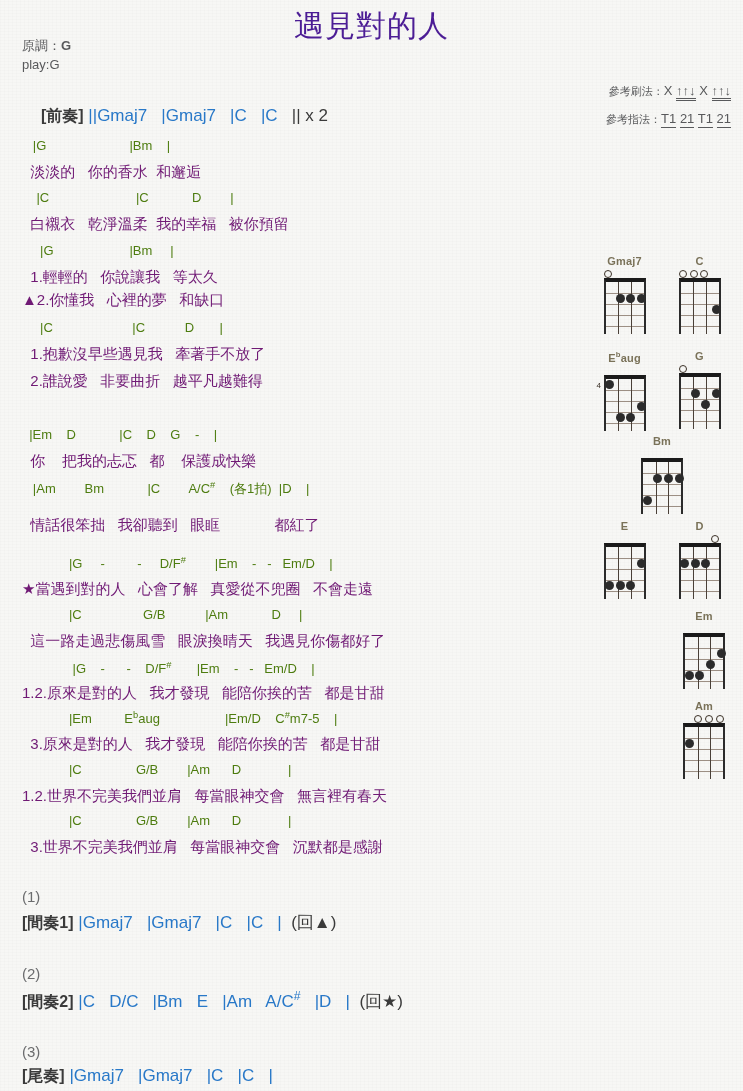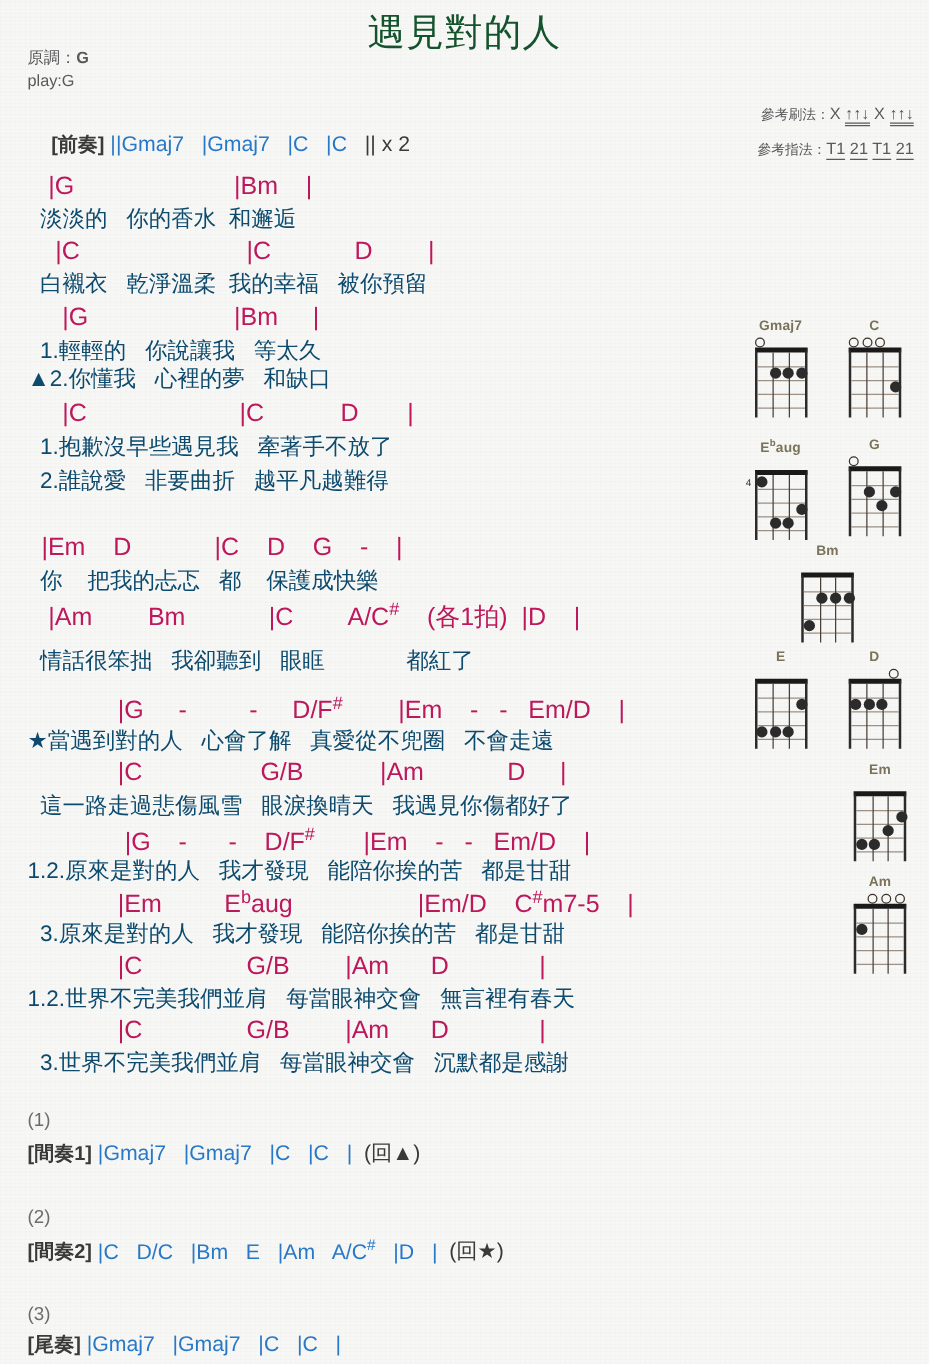--- a/index.html
+++ b/index.html
@@ -28,21 +28,21 @@
   .page { position: relative; z-index: 2; width: 743px; height: 1091px; }
 
   
   .title {
     position: absolute;
     top: 6px;
     left: 0;
     width: 743px;
     text-align: center;
     font-size: 30px;
-    color: #14532d;
+    color: #4c1d95;
     letter-spacing: 1px;
     font-weight: 400;
   }
   .meta-left {
     position: absolute;
     left: 22px;
     top: 36px;
     font-size: 13px;
     line-height: 19px;
     color: #58595b;
@@ -84,22 +84,22 @@
   }
   .sec { color: #3a3a3a; font-weight: bold; font-size: 16px; }
   .chord { color: #2878c8; }
   .plain { color: #3a3a3a; }
   .line {
     position: absolute;
     left: 22px;
     white-space: pre;
     font-size: 17px;
   }
-  .line.chords { color: #be185d; font-size: 20px; }
-  .line.lyrics { color: #0c4a6e; font-size: 18px; text-align: right; }
+  .line.chords { color: #4d7c0f; font-size: 13px; }
+  .line.lyrics { color: #701a75; font-size: 15px; text-align: right; }
   .line.small  { font-size: 15px; }
   .sup { font-size: 0.72em; vertical-align: super; }
 
   
   .diagrams {
     position: absolute;
     right: 6px;
     top: 255px;
     width: 150px;
   }

